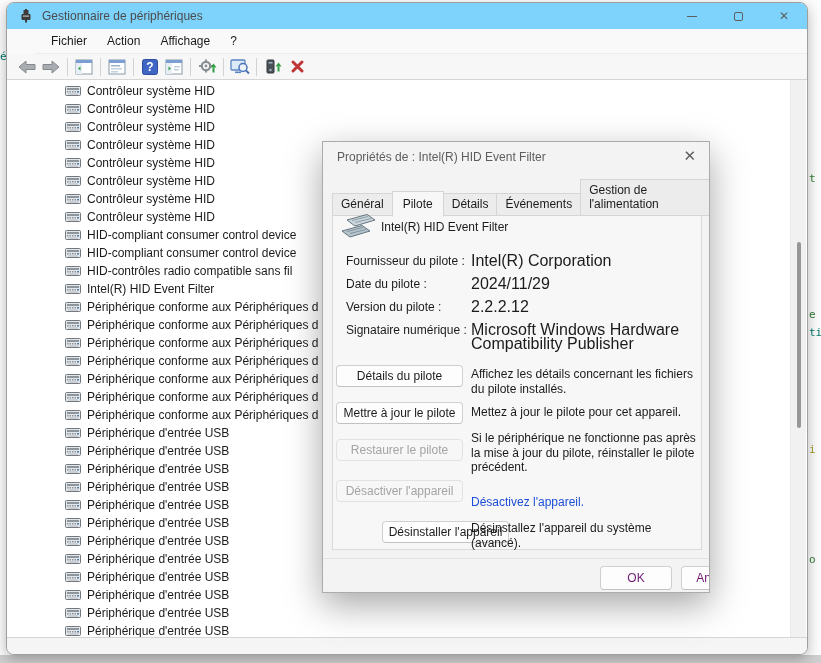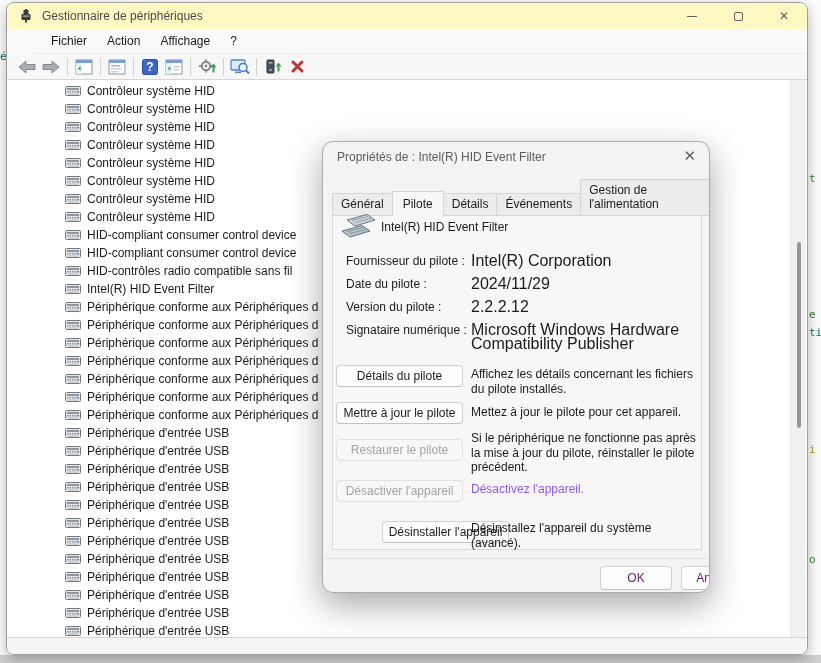--- a/index.html
+++ b/index.html
@@ -12,21 +12,21 @@
   .right-sliver span { position:absolute; left:1px; font-size:11px; font-family:"DejaVu Sans Mono", monospace; }
   .left-sliver { position:absolute; left:0; top:0; width:6px; height:663px; background:#fdfdfd; }
   .left-sliver span { position:absolute; left:0; font-size:11px; font-family:"DejaVu Sans Mono", monospace; }
   .bottom-strip { position:absolute; left:0; top:655px; width:821px; height:8px; background:#cfcfcf; }
 
   
   .main-window { position:absolute; left:6px; top:2px; width:802px; height:653px;
     background:#f9f9f9; border:1px solid #9f9f9f; border-radius:8px;
     box-shadow:0 4px 14px rgba(0,0,0,.28); display:flex; flex-direction:column; overflow:hidden; }
 
-  .titlebar { height:26px; background:#fef9c3; display:flex; align-items:center; flex:0 0 auto; }
+  .titlebar { height:26px; background:#7dd3fc; display:flex; align-items:center; flex:0 0 auto; }
   .app-icon { width:14px; height:14px; margin-left:12px; flex:0 0 auto; }
   .title-text { margin-left:9px; font-size:12px; color:#4b4b4b; }
   .win-controls { margin-left:auto; display:flex; height:100%; }
   .win-btn { width:46px; height:100%; display:flex; align-items:center; justify-content:center; color:#5f5f5f; }
   .min-glyph { width:10px; height:1px; background:#5f5f5f; display:block; }
   .max-glyph { width:9px; height:9px; border:1px solid #5f5f5f; border-radius:2px; display:block; }
   .close-glyph { font-size:12px; line-height:1; }
 
   .menubar { height:25px; background:#f9f9f9; display:flex; align-items:center; padding-left:6px;
              border-bottom:1px solid #ececec; flex:0 0 auto;margin-left:28px; }
@@ -44,21 +44,21 @@
   .tree-label { font-size:12px; color:#1b1b1b; }
 
   .vscroll { position:absolute; right:1px; top:0; bottom:0; width:16px; background:#f1f1f1;
              border-left:1px solid #e9e9e9; }
   .vthumb { position:absolute; right:5px; width:4px; top:162px; height:186px; background:#979797; border-radius:2px; }
 
   .window-bottom { height:17px; background:#f5f5f5; border-top:1px solid #d6d6d6; flex:0 0 auto; }
 
   
   .dialog { position:absolute; left:322px; top:141px; width:388px; height:452px;
-    background:#f3f3f3; border:1px solid #ababab; border-radius:11px;
+    background:#f3f3f3; border:1px solid #ababab; border-radius:0;
     box-shadow:0 12px 34px rgba(0,0,0,.35); overflow:hidden; }
   .dlg-title { position:absolute; left:14px; top:8px; font-size:12px; color:#5d5d5d; }
   .dlg-close { position:absolute; right:13px; top:6px; font-size:15px; color:#5d5d5d; line-height:1; }
 
   .tabstrip { position:absolute; left:9px; top:37px; display:flex; align-items:flex-end; z-index:2; }
   .tab { font-size:12px; color:#1b1b1b; background:#ececec; border:1px solid #d5d5d5;
          padding:3px 8px 4px; margin-right:-1px; position:relative; }
   .tab.active { background:#f7f7f7; padding:5px 10px 5px; border-bottom:1px solid #f7f7f7;
                 z-index:3; top:1px; }
 
@@ -72,21 +72,21 @@
   .fld-value { position:absolute; left:148px; width:226px; font-size:16px; color:#1b1b1b;
                line-height:14px; z-index:2; }
 
   .act-btn { position:absolute; left:13px; width:127px; height:22px; z-index:2;
     background:#fdfdfd; border:1px solid #d0d0d0; border-bottom-color:#c2c2c2; border-radius:4px;
     font-size:12px; color:#1b1b1b; display:flex; align-items:center; justify-content:center;
     font-family:"Liberation Sans", sans-serif; }
   .act-btn.disabled { background:#f7f7f7; border-color:#e2e2e2; color:#a4a4a4; }
   .act-desc { position:absolute; left:148px; width:230px; font-size:12px; color:#1b1b1b;
               line-height:14.5px; z-index:2; }
-  .act-desc.muted { color:#8b5cf6; }
+  .act-desc.muted { color:#1d4ed8;margin-top:13px; }
 
   .dlg-sep { position:absolute; left:0; right:0; top:416px; height:1px; background:#e2e2e2; }
   .dlg-btn { position:absolute; top:424px; width:72px; height:24px; z-index:2;
     background:#fdfdfd; border:1px solid #d0d0d0; border-bottom-color:#c2c2c2; border-radius:4px;
     font-size:12px; color:#701a75; display:flex; align-items:center; justify-content:center;
     font-family:"Liberation Sans", sans-serif;margin-left:47px; }
   .ok-btn { left:230px; }
   .cancel-btn { left:311px; }
 </style>
 </head>

